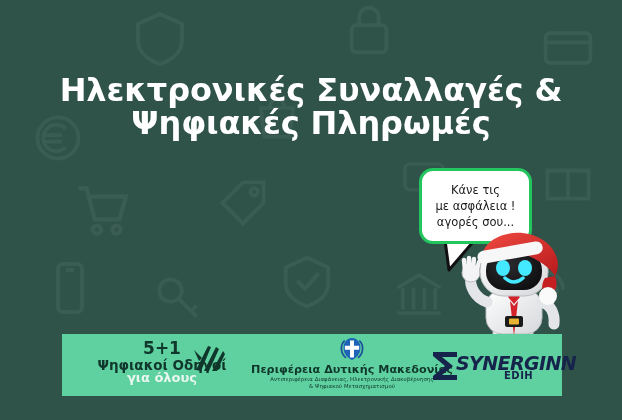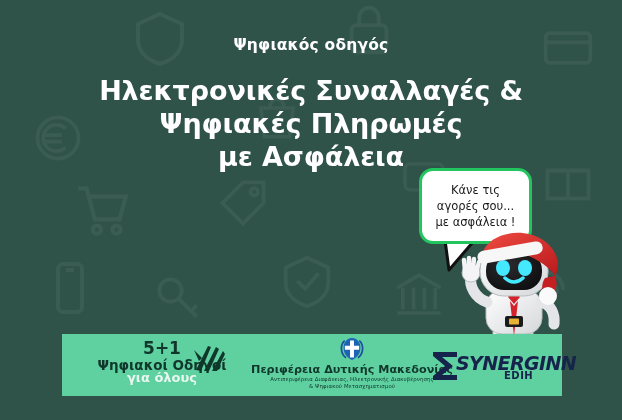--- a/index.html
+++ b/index.html
@@ -43,21 +43,21 @@
     font-weight: bold;
     letter-spacing: 0.2px;
   }
   .headline {
     position: absolute;
     top: 74px;
     left: 0;
     right: 0;
     text-align: center;
     color: #ffffff;
-    font-size: 27px;
+    font-size: 32px;
     font-weight: bold;
     line-height: 33px;
     letter-spacing: -0.1px;
   }
   .headline span { display: block; }
 
   
   .bubble {
     position: absolute;
     left: 419px;
@@ -219,38 +219,36 @@
       <rect x="8" y="22" width="44" height="30"></rect>
         <path d="M8 22 H52 M30 22 V52"></path>
     </svg>
     <svg class="wm" style="left:520px;top:258px" width="56" height="56" viewBox="0 0 60 60">
       <path d="M14 34 a16 18 0 0 1 32 0"></path>
         <path d="M20 38 a10 12 0 0 1 20 0"></path>
         <path d="M26 42 a4 6 0 0 1 8 0"></path>
     </svg>
   </div>
 
-  <div class="kicker">Ψηφιακός οδηγός</div>
 
   <div class="headline">
     <span>Ηλεκτρονικές Συναλλαγές &amp;</span>
     <span>Ψηφιακές Πληρωμές</span>
-    <span>με Ασφάλεια</span>
   </div>
 
   <svg class="bubble-tail" viewBox="0 0 34 34">
     <path d="M2 2 L30 4 L6 32 Z" fill="#ffffff" stroke="#111111" stroke-width="3" stroke-linejoin="round"></path>
     <path d="M2 0 L30 0 L30 4 L4 4 Z" fill="#ffffff"></path>
   </svg>
 
   <div class="bubble">
     <div class="bubble-text">
       <span>Κάνε τις</span>
+      <span>με ασφάλεια !</span>
       <span>αγορές σου...</span>
-      <span>με ασφάλεια !</span>
     </div>
   </div>
 
   <svg class="robot" viewBox="0 0 130 130">
     <defs>
       <linearGradient id="bodyG" x1="0" y1="0" x2="1" y2="1">
         <stop offset="0%" stop-color="#ffffff"></stop>
         <stop offset="100%" stop-color="#d5d7da"></stop>
       </linearGradient>
       <linearGradient id="hatG" x1="0" y1="0" x2="1" y2="1">

